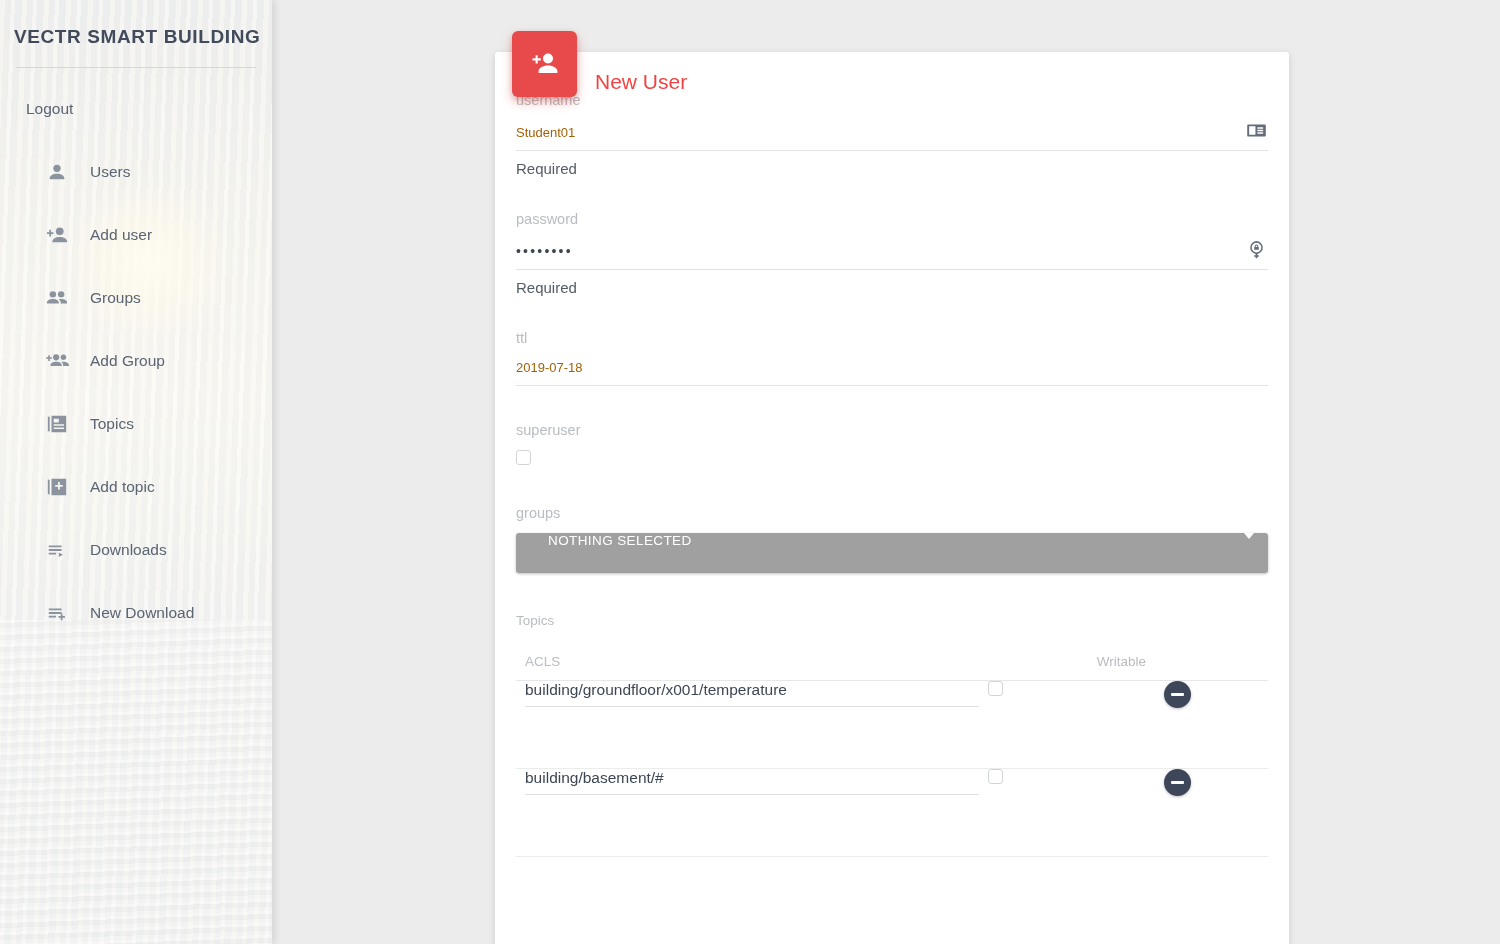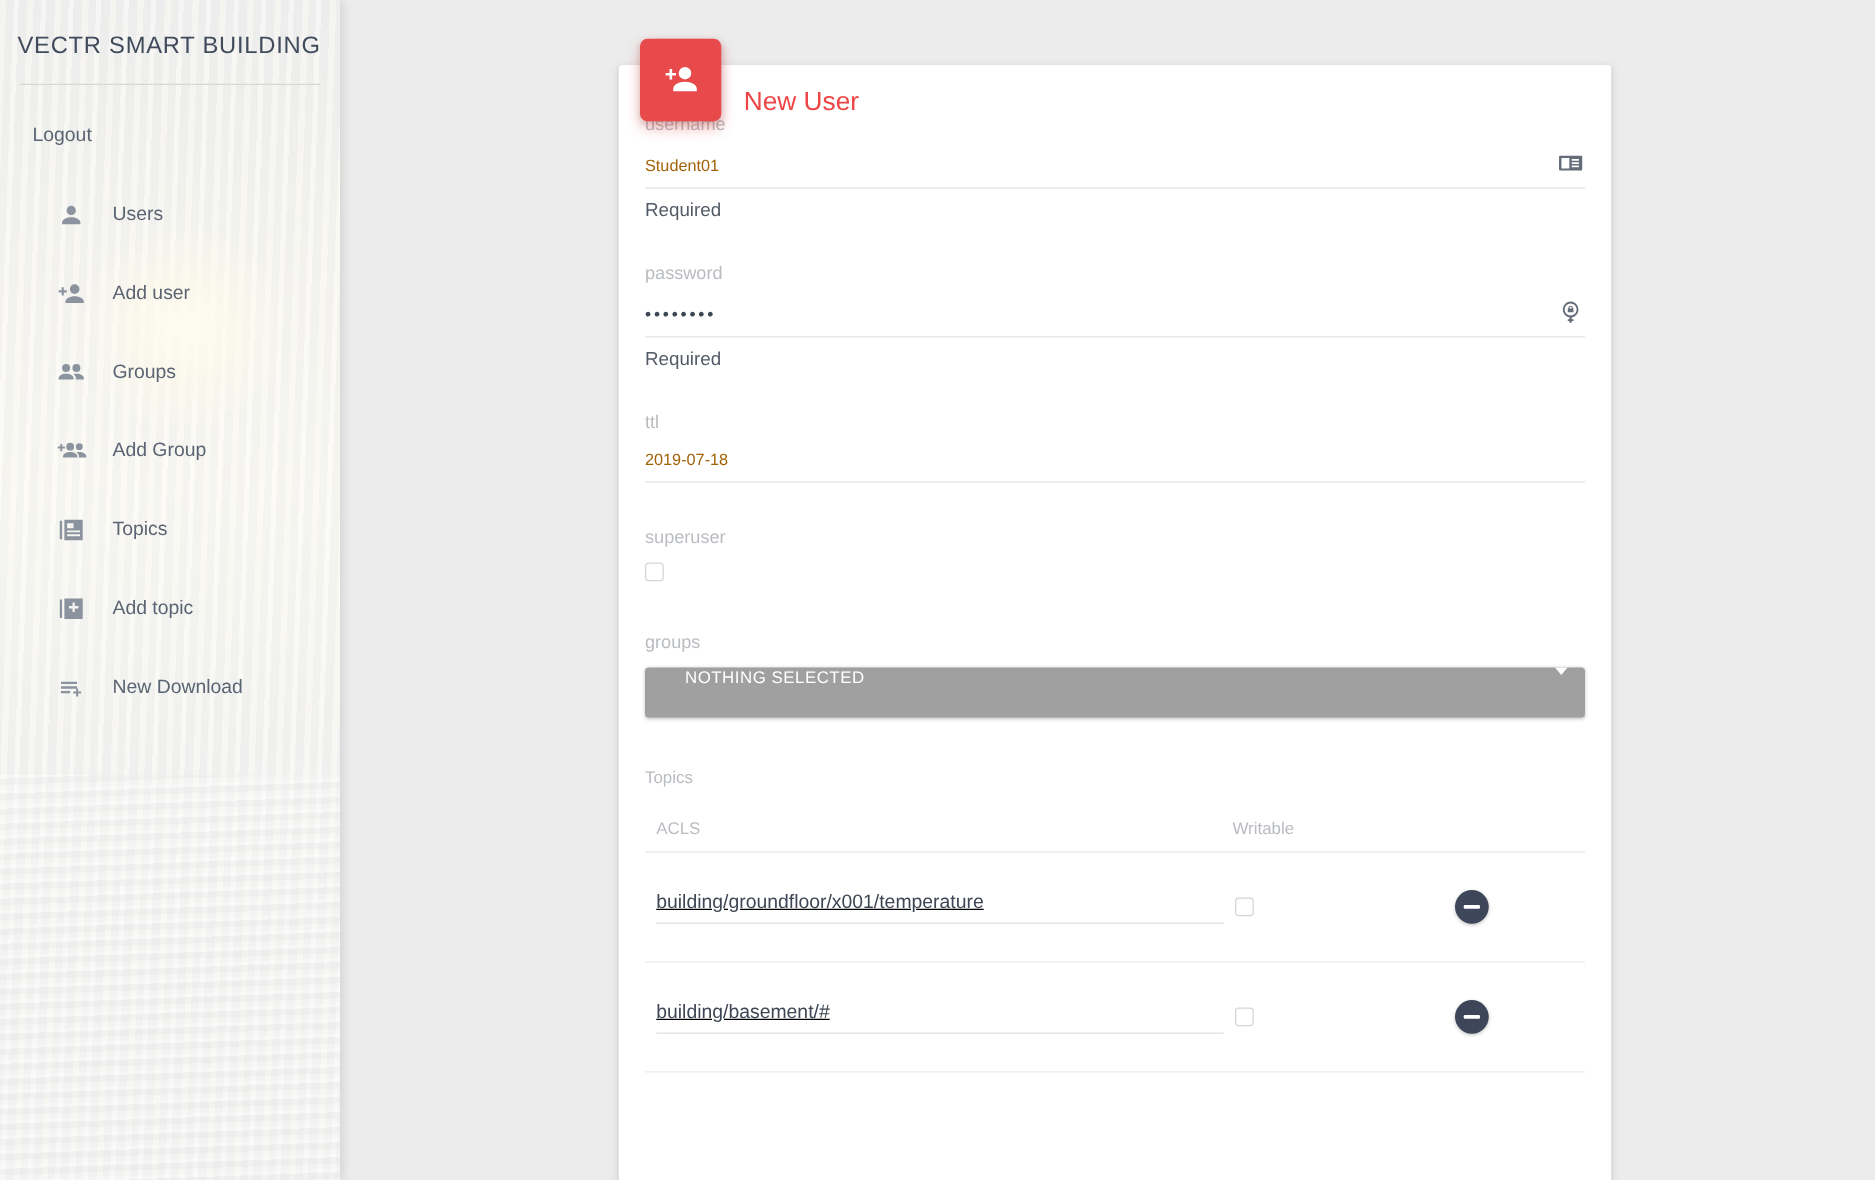--- a/index.html
+++ b/index.html
@@ -48,21 +48,21 @@
         rgba(250,251,249,0.40) 8px, rgba(250,251,249,0.40) 12px);
     opacity: .75;
   }
   #sb-inner { position: relative; z-index: 2; }
 
   #sb-title {
     font-size: 19px;
     letter-spacing: .6px;
     color: #414b5c;
     padding: 26px 0 0 14px;
-    font-weight: 400;
+    font-weight: 700;
   }
   #sb-divider {
     height: 1px;
     background: #d6d8d8;
     margin: 19px 16px 0 16px;
   }
   #logout {
     font-size: 15.5px;
     color: #5b6472;
     padding: 32px 0 0 26px;
@@ -199,28 +199,26 @@
     display: flex;
     align-items: center;
     border-bottom: 1px solid #e6e7e8;
     padding-bottom: 11px;
   }
   .th {
     font-size: 13.5px;
     color: #b9bcc0;
   }
   .th-acls { width: 470px; padding-left: 9px; }
-  .th-writable { width: 160px; }
+  .th-writable { width: 160px; text-align: right; }
 
   .trow {
     display: flex;
-    align-items: center;
     height: 88px;
     border-bottom: 1px solid #ebecec;
-    text-decoration: underline;
   }
   .td-acl { width: 470px; padding-left: 9px; }
   .acl-input {
     border-bottom: 1px solid #dfe0e1;
     padding-bottom: 7px;
     font-size: 15.5px;
     color: #3d4654;
     width: 454px;
   }
   .td-writable { width: 160px; display: flex; justify-content: flex-start; padding-left: 2px; }
@@ -313,20 +311,29 @@
       <div class="nav-item">
         <span class="nav-ico">
           <svg width="22" height="22" viewBox="0 0 24 24">
               <path d="M2 4h2v16H2z"></path>
               <path d="M6 3h16v18H6zm7.1 3.6v3.1H10v2h3.1v3.1h2v-3.1h3.1v-2h-3.1V6.6z"></path>
             </svg>
         </span>
         <span class="nav-label">Add topic</span>
       </div>
 
+      <div class="nav-item">
+        <span class="nav-ico">
+          <svg width="22" height="22" viewBox="0 0 24 24">
+              <path d="M3 7h14v2H3zM3 11h14v2H3zM3 15h8v2H3z"></path>
+              <path d="M14 14.6v5l4.4-2.5z"></path>
+            </svg>
+        </span>
+        <span class="nav-label">Downloads</span>
+      </div>
 
       <div class="nav-item">
         <span class="nav-ico">
           <svg width="22" height="22" viewBox="0 0 24 24">
               <path d="M3 7h14v2H3zM3 11h14v2H3zM3 15h8v2H3z"></path>
               <path d="M16.2 12.8v2.6h-2.6v1.8h2.6v2.6H18v-2.6h2.6v-1.8H18v-2.6z"></path>
             </svg>
         </span>
         <span class="nav-label">New Download</span>
       </div>

